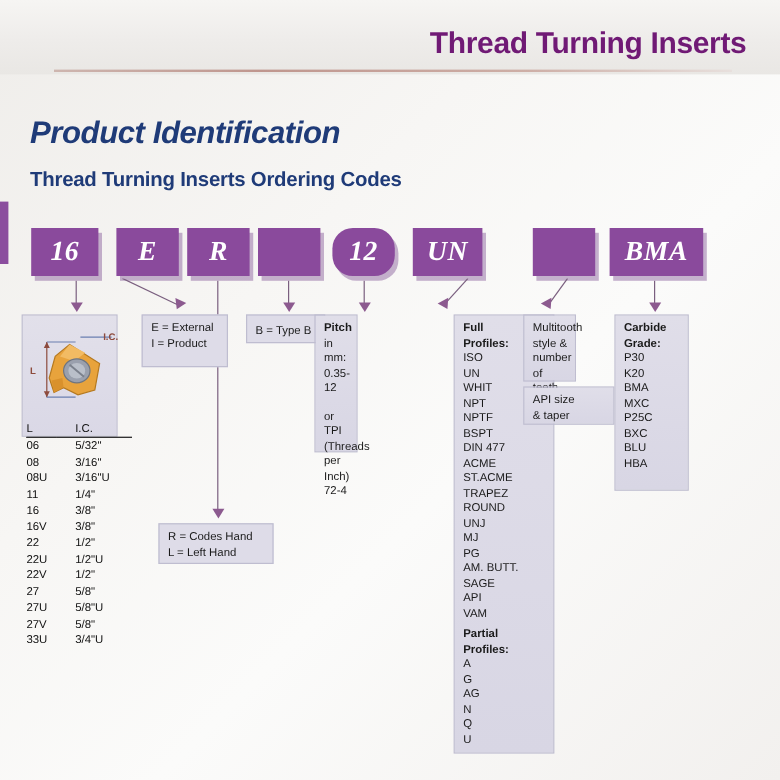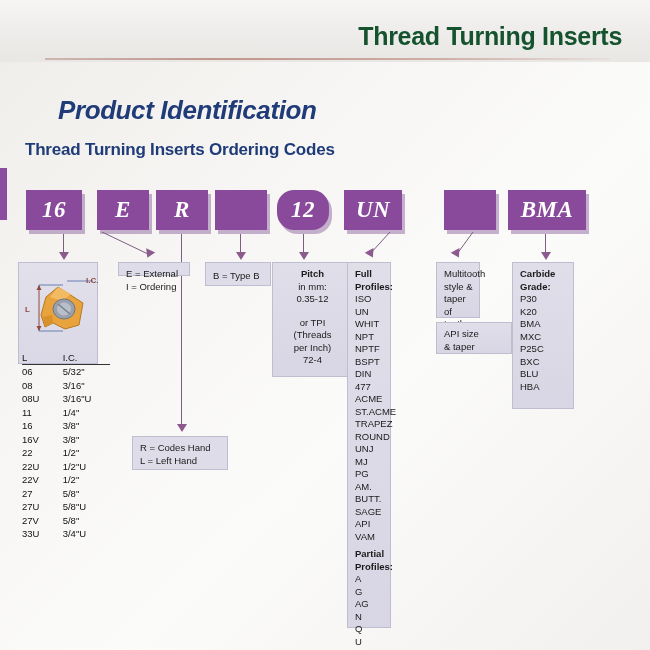--- a/index.html
+++ b/index.html
@@ -17,25 +17,25 @@
     background:linear-gradient(180deg,#f6f5f3 0%,#eeecea 55%,#e9e7e4 100%);}
   .hdr-rule{position:absolute;left:45px;top:58px;width:565px;height:2px;
     background:linear-gradient(90deg,#c9ada6 0%,#b8887f 30%,#c9a59c 70%,#e7dedb 100%);opacity:.85;}
   .logo{position:absolute;left:18px;top:25px;display:flex;align-items:flex-end;}
   .logo-mark{width:38px;height:34px;position:relative;margin-right:5px;}
   .logo-text{font-family:"Liberation Serif",serif;font-style:italic;font-weight:bold;
     font-size:27px;color:#b01c24;letter-spacing:-.5px;line-height:1;}
   .logo-sub{font-family:"Liberation Serif",serif;font-style:italic;font-weight:bold;
     font-size:10px;color:#b01c24;margin-left:5px;padding-bottom:3px;letter-spacing:0px;}
   .hdr-title{position:absolute;right:28px;top:22px;font-size:25px;font-weight:bold;
-    color:#14532d;letter-spacing:-.3px;white-space:nowrap;}
+    color:#701a75;letter-spacing:-.3px;white-space:nowrap;}
 
   
   .prod-title{position:absolute;left:25px;top:95px;font-size:26px;font-weight:bold;
-    font-style:italic;color:#1f3b78;letter-spacing:-.4px;margin-left:33px;}
+    font-style:italic;color:#1f3b78;letter-spacing:-.4px;}
   .sub-title{position:absolute;left:25px;top:140px;font-size:17px;font-weight:bold;
     color:#1f3b78;letter-spacing:-.2px;}
   .left-accent{position:absolute;left:0px;top:168px;width:7px;height:52px;background:#8b4d9e;}
 
   
   .codebox{position:absolute;height:40px;background:#8a4a9c;
     box-shadow:3px 4px 0 0 rgba(130,86,150,.45);
     display:flex;align-items:center;justify-content:center;}
   .codebox span{font-family:"Liberation Serif",serif;font-style:italic;font-weight:bold;
     font-size:23px;color:#ffffff;letter-spacing:.5px;}
@@ -218,46 +218,46 @@
             <td class="c2">5/8"</td>
           </tr>
           <tr>
             <td>33U</td>
             <td class="c2">3/4"U</td>
           </tr>
         </tbody>
     </table>
   </div>
 
-  <div class="infobox" style="left:118px;top:262px;width:72px;height:14px;">
+  <div class="infobox" style="left:118px;top:262px;width:72px;height:44px;">
     <div>E = External</div>
-    <div>I  = Ordering</div>
+    <div>I  = Product</div>
   </div>
 
   <div class="infobox" style="left:132px;top:436px;width:96px;height:34px;">
     <div>R = Codes Hand</div>
     <div>L = Left Hand</div>
   </div>
 
   <div class="infobox" style="left:205px;top:262px;width:66px;height:24px;padding-top:7px;">
     <div>B = Type B</div>
   </div>
 
-  <div class="infobox grad-box" style="left:272px;top:262px;width:80px;height:115px;text-align:center;">
+  <div class="infobox grad-box" style="left:262px;top:262px;width:36px;height:115px;">
     <div><b>Pitch</b></div>
     <div>in mm:</div>
     <div>0.35-12</div>
     <div style="height:11px;"></div>
     <div>or TPI</div>
     <div>(Threads</div>
     <div>per Inch)</div>
     <div>72-4</div>
   </div>
 
-  <div class="infobox grad-box" style="left:347px;top:262px;width:44px;height:366px;">
+  <div class="infobox grad-box" style="left:378px;top:262px;width:84px;height:366px;">
     <div><b>Full</b></div>
     <div><b>Profiles:</b></div>
     <div class="plist" id="full-profiles">ISO
 UN
 WHIT
 NPT
 NPTF
 BSPT
 DIN 477
 ACME
@@ -278,21 +278,21 @@
 G
 AG
 N
 Q
 U</div>
   </div>
 
   <div class="infobox grad-box" style="left:436px;top:262px;width:44px;height:56px;">
     <div>Multitooth</div>
     <div>style &amp;</div>
-    <div>taper</div>
+    <div>number</div>
     <div>of teeth</div>
   </div>
 
   <div class="infobox grad-box" style="left:436px;top:322px;width:76px;height:32px;">
     <div>API size</div>
     <div>&amp; taper</div>
   </div>
 
   <div class="infobox grad-box" style="left:512px;top:262px;width:62px;height:147px;">
     <div><b>Carbide</b></div>

